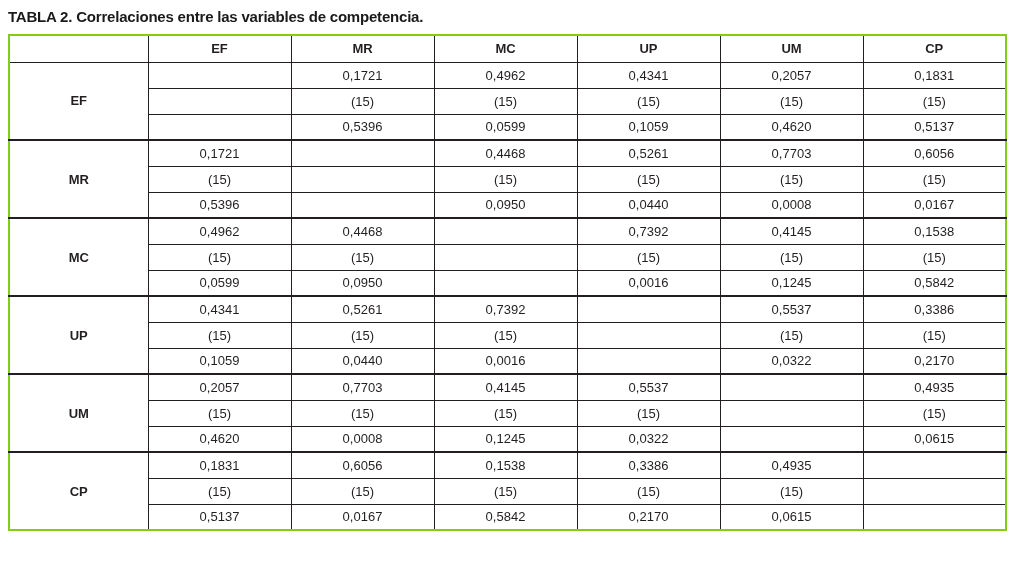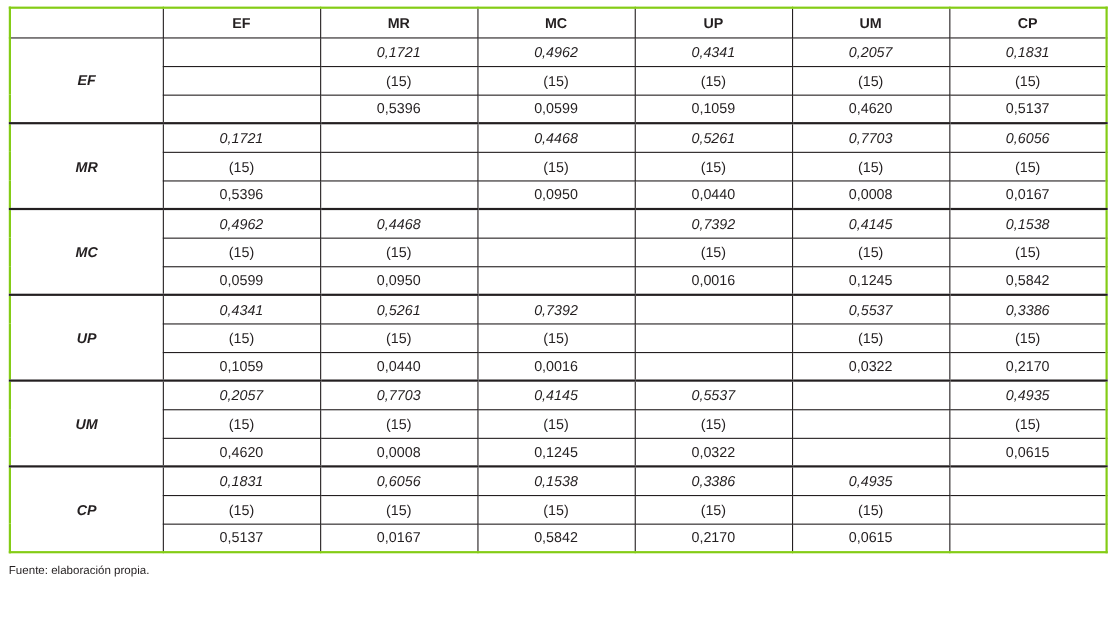--- a/index.html
+++ b/index.html
@@ -38,33 +38,34 @@
   .corr-table thead tr { height: 27px; }
   .corr-table tbody tr { height: 26px; }
   .corr-table th {
     font-weight: bold;
     font-size: 13px;
   }
   .corr-table td.row-label {
     font-weight: bold;
   }
   
-  .corr-table tbody tr.group-start td { border-top: 2px solid #231f20; font-style: italic; }
+  .corr-table tbody tr.group-start td { border-top: 2px solid #231f20; }
   .corr-table tbody tr.group-start:first-child td { border-top: 1px solid #231f20; }
   .table-footer {
     font-size: 10.5px;
     margin: 10px 0 0 0;
     color: #231f20;
   }
 </style>
 </head>
 <body>
 
 <div class="page">
 
+  <h1 class="table-title">TABLA 2. Correlaciones entre las variables de competencia.</h1>
 
   <table class="corr-table">
     <colgroup>
       <col class="label-col">
       <col class="data-col">
         <col class="data-col">
         <col class="data-col">
       <col class="data-col">
         <col class="data-col">
         <col class="data-col">
@@ -227,15 +228,14 @@
           <td>0,5137</td>
           <td>0,0167</td>
           <td>0,5842</td>
           <td>0,2170</td>
           <td>0,0615</td>
           <td></td>
         </tr>
       </tbody>
   </table>
 
-  <p class="table-footer">Fuente: elaboración propia.</p>
 
 </div>
 
 </body></html>

